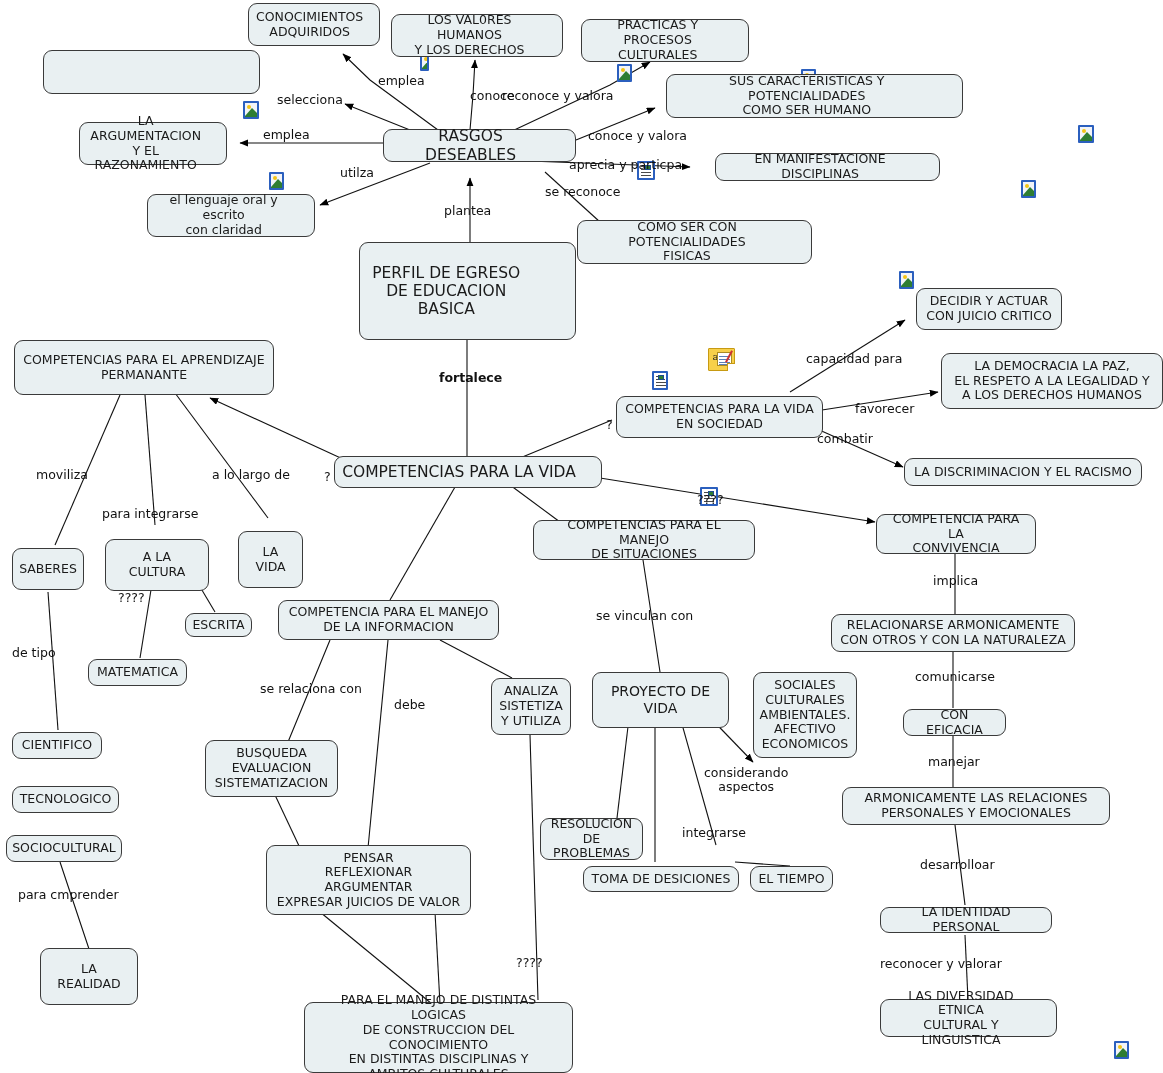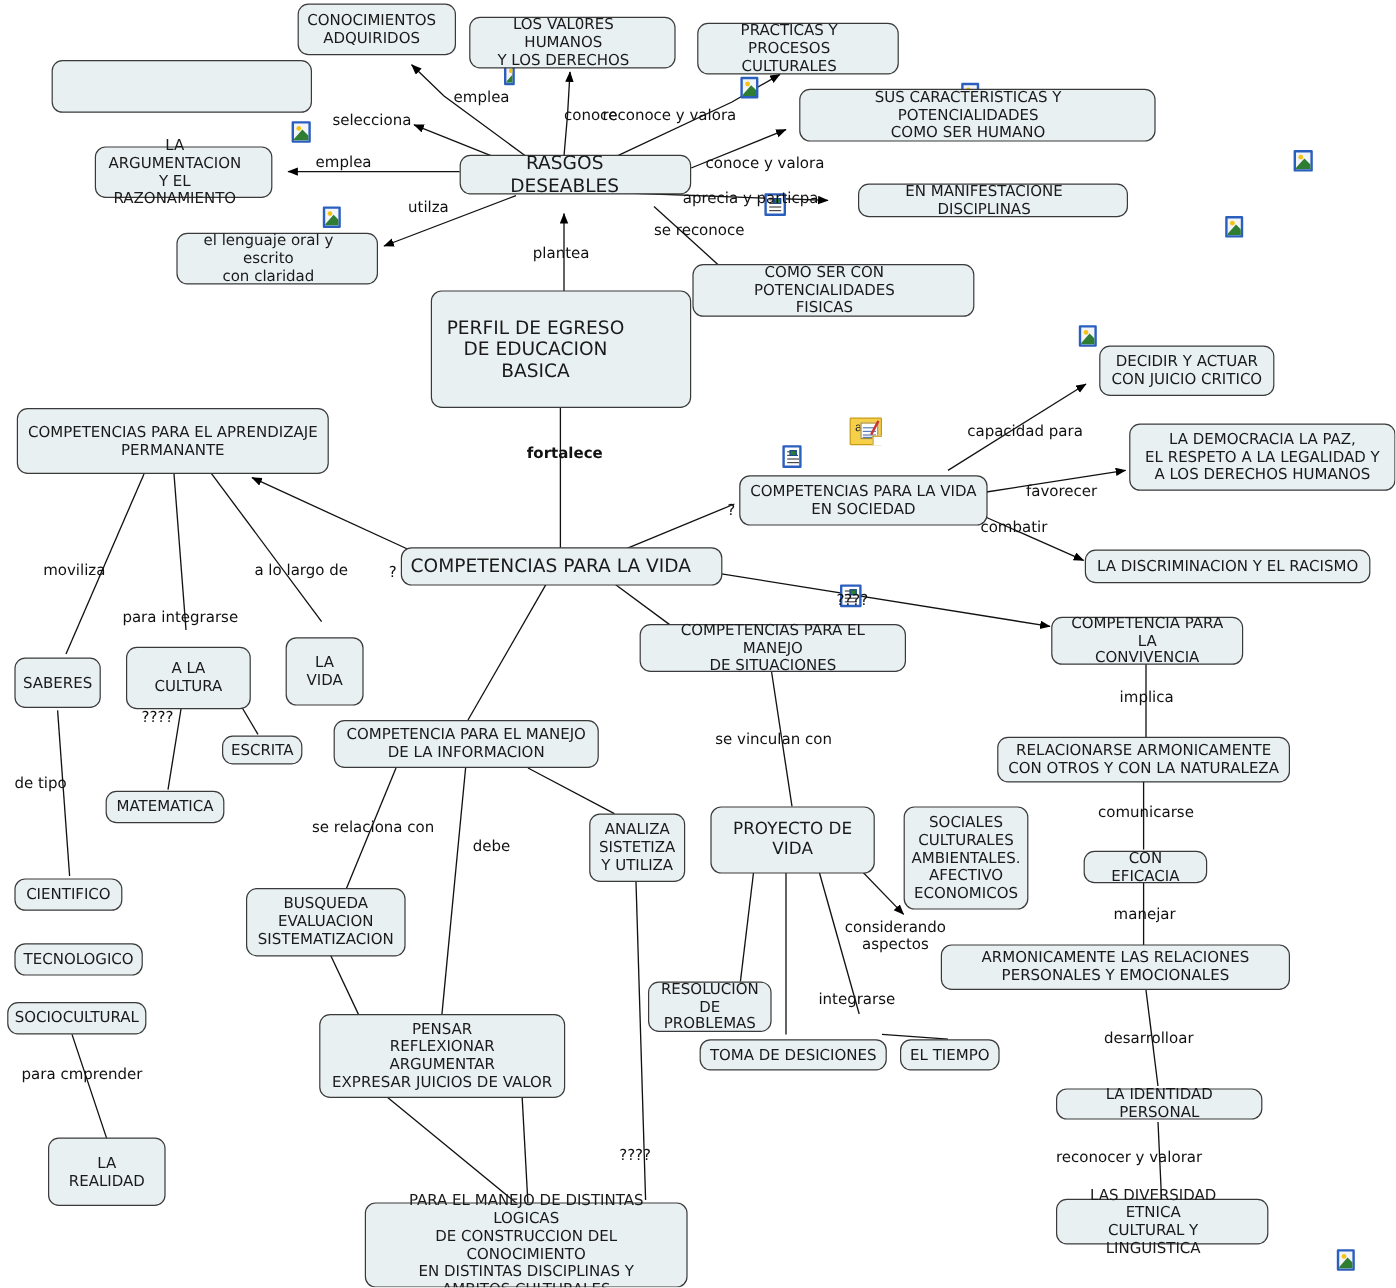--- a/index.html
+++ b/index.html
@@ -346,21 +346,21 @@
   </div>
 
   <div class="node" style="left:903px;top:709px;width:103px;height:27px;">
     <span class="txt">CON EFICACIA</span>
   </div>
 
   <div class="node" style="left:12px;top:786px;width:107px;height:27px;">
     <span class="txt">TECNOLOGICO</span>
   </div>
 
-  <div class="node" style="left:784px;top:787px;width:291px;height:38px;">
+  <div class="node" style="left:842px;top:787px;width:268px;height:38px;">
     <span class="txt">ARMONICAMENTE LAS RELACIONES
 PERSONALES Y  EMOCIONALES</span>
   </div>
 
   <div class="node" style="left:6px;top:835px;width:116px;height:27px;">
     <span class="txt">SOCIOCULTURAL</span>
   </div>
 
   <div class="node" style="left:540px;top:818px;width:103px;height:42px;">
     <span class="txt">RESOLUCION

